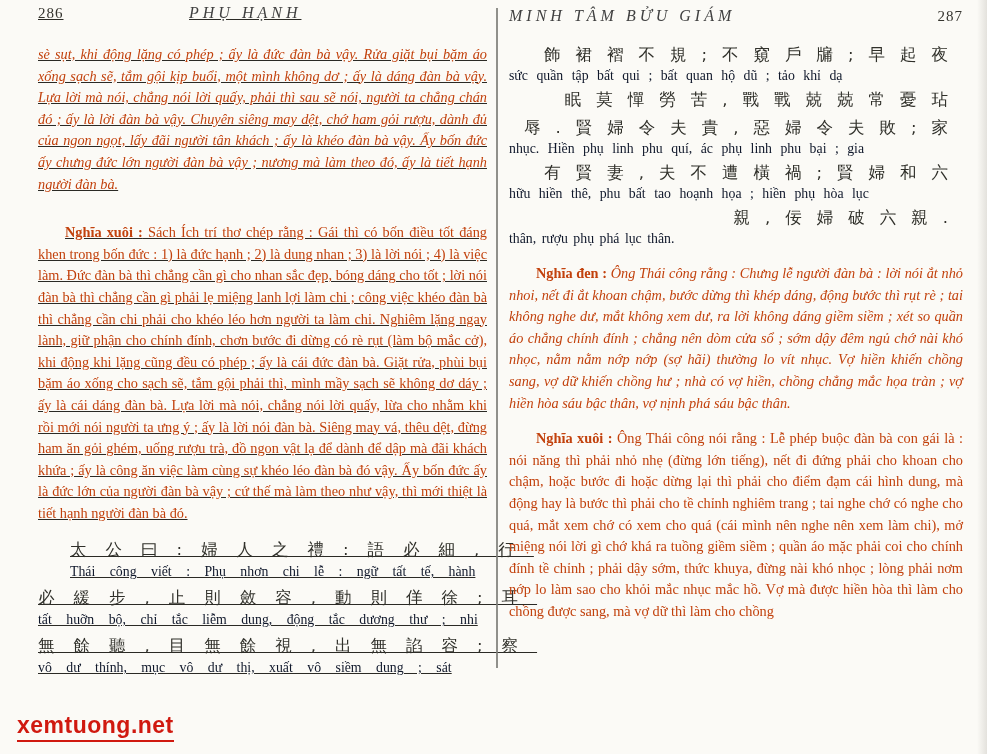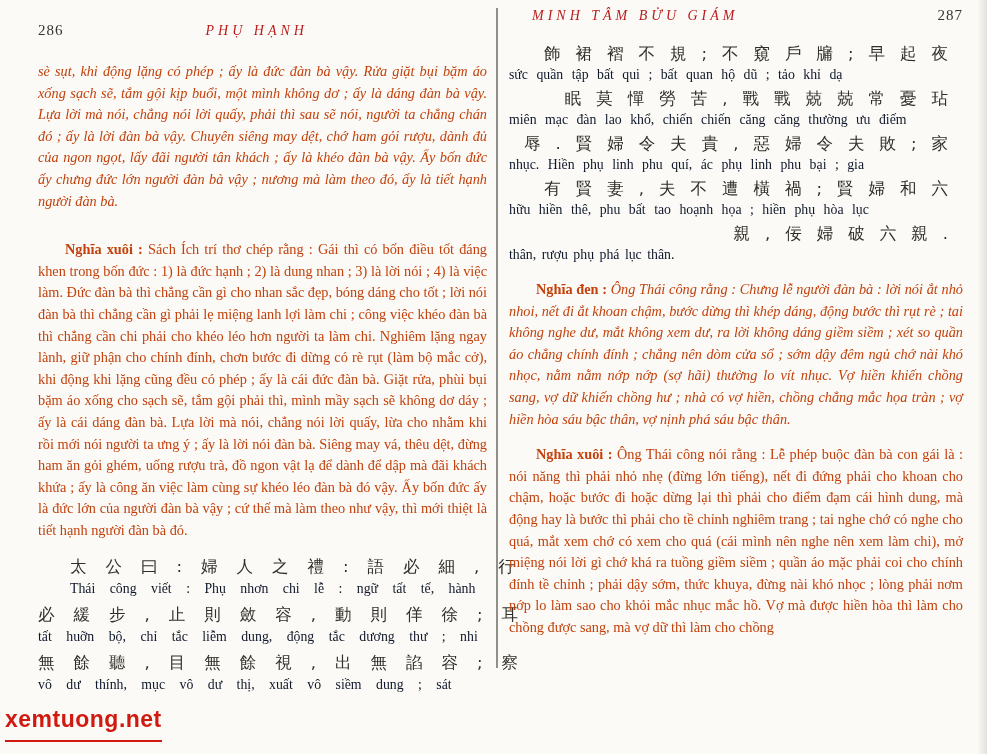--- a/index.html
+++ b/index.html
@@ -2,29 +2,29 @@
 <html><head>
 <meta charset="utf-8">
 <style>
   html,body{margin:0;padding:0;}
   body{
     width:987px;height:754px;position:relative;overflow:hidden;
     background:#fbfaf6;color:#2b2a25;
     font-family:"Liberation Serif", serif;
   }
   .page{position:absolute;top:0;box-sizing:border-box;}
-  .page-left{left:0;width:497px;padding:22px 10px 0 38px;}
+  .page-left{left:0;width:497px;padding:4px 10px 0 38px;text-decoration:underline;}
   .page-right{left:503px;width:484px;padding:7px 24px 0 6px;}
   .gutter{position:absolute;left:496px;top:8px;width:2px;height:660px;background:#7d7c78;opacity:.85;}
   .edge-shade{position:absolute;right:0;top:0;width:10px;height:754px;
     background:linear-gradient(to right, rgba(0,0,0,0), rgba(120,115,105,.18));}
 
   .head-row{display:flex;justify-content:space-between;align-items:baseline;}
   .pgnum{font-size:15px;letter-spacing:1px;color:#35342e;}
-  .running-head{font-style:italic;font-size:14px;letter-spacing:4px;color:#b91c1c;white-space:nowrap;margin-left:23px;}
+  .running-head{font-style:italic;font-size:16px;letter-spacing:4px;color:#404040;white-space:nowrap;}
   .page-right .running-head{margin-right:0;}
 
   p{font-size:14.3px;line-height:21.6px;text-align:justify;margin:0;color:#c2410c;}
   .cont{font-style:italic;margin-top:22px;font-weight:500;}
   .para{text-indent:27px;margin-top:27px;}
   .label{font-weight:bold;font-style:normal;}
   .ital{font-style:italic;}
 
   .sino{margin-top:13px;}
   .sino-row{margin-bottom:4px;}
@@ -34,24 +34,24 @@
     white-space:nowrap;color:#30302a;text-align:right;
   }
   .viet{font-size:13.8px;line-height:18px;white-space:nowrap;color:#0f172a;}
   .page-left .viet{word-spacing:11px;}
   .page-right .han{letter-spacing:15px;line-height:24px;}
   .page-right .viet{word-spacing:5px;line-height:17px;}
   .indent1{padding-left:32px;}
   .vtight{word-spacing:2px !important;}
 
   .watermark{
-    position:absolute;left:5px;bottom:12px;
+    position:absolute;left:17px;bottom:12px;
     font-family:"Liberation Sans", sans-serif;font-weight:bold;
     font-size:23px;letter-spacing:0.5px;
-    padding-bottom:7px;border-bottom:2px solid;
+    padding-bottom:1px;border-bottom:2px solid;
     text-decoration:none;display:inline-block;
   }
 </style>
 </head>
 <body>
 
 <div class="page page-left">
   <div class="head-row">
     <span class="pgnum">286</span>
     <span class="running-head">PHỤ HẠNH</span>
@@ -86,21 +86,20 @@
     <span class="pgnum">287</span>
   </div>
 
   <div class="sino" style="margin-top:18px;">
     <div class="sino-row">
       <div class="han">飾裙褶不規;不窺戶牖;早起夜</div>
       <div class="viet">sức quần tập bất qui ; bất quan hộ dũ ; tảo khỉ dạ</div>
     </div>
     <div class="sino-row">
       <div class="han">眠莫憚勞苦,戰戰兢兢常憂玷</div>
-      <div class="viet">miên mạc đàn lao khổ, chiến chiến căng căng thường ưu điếm</div>
     </div>
     <div class="sino-row">
       <div class="han">辱.賢婦令夫貴,惡婦令夫敗;家</div>
       <div class="viet">nhục. Hiền phụ linh phu quí, ác phụ linh phu bại ; gia</div>
     </div>
     <div class="sino-row">
       <div class="han">有賢妻,夫不遭橫禍;賢婦和六</div>
       <div class="viet">hữu hiền thê, phu bất tao hoạnh họa ; hiền phụ hòa lục</div>
     </div>
     <div class="sino-row">

